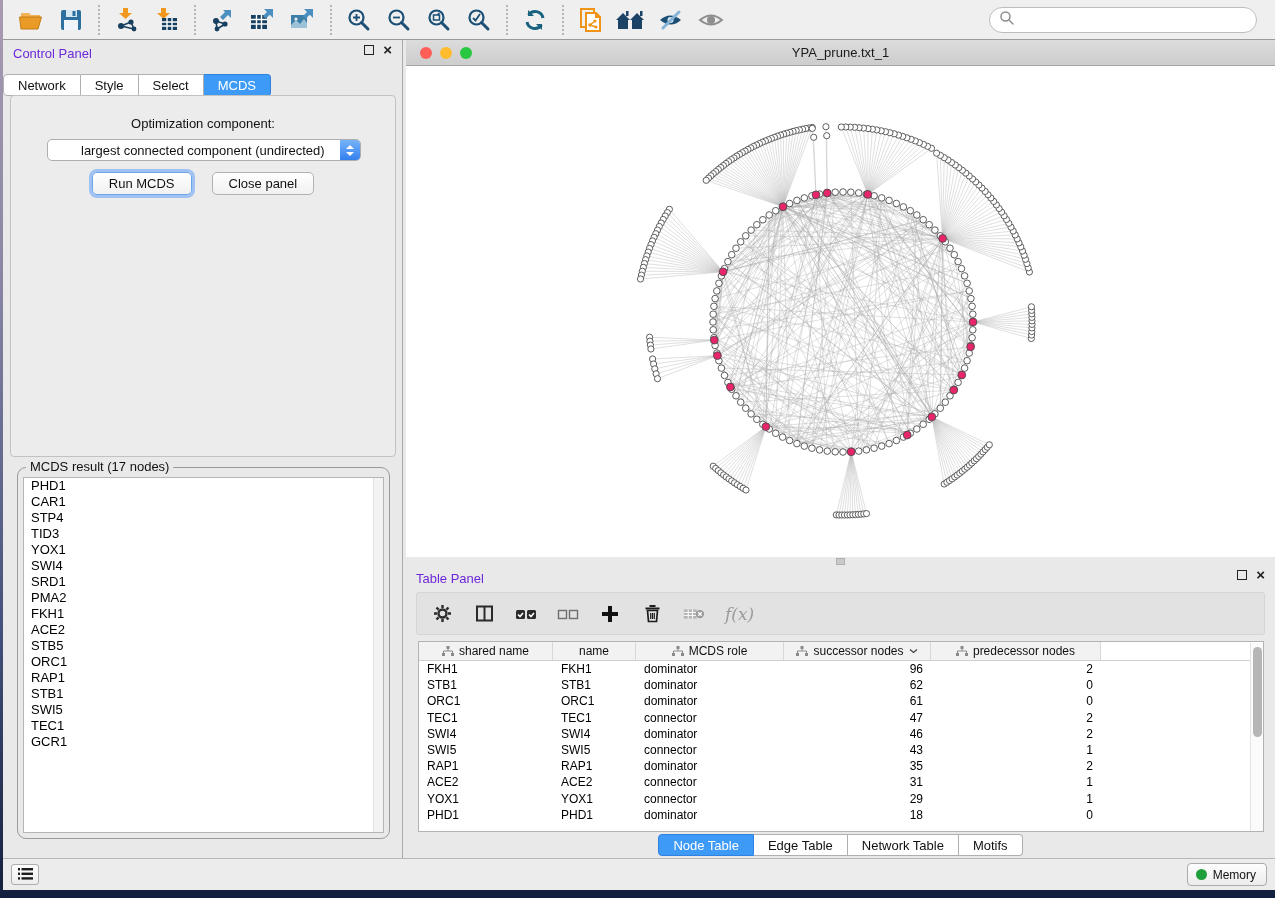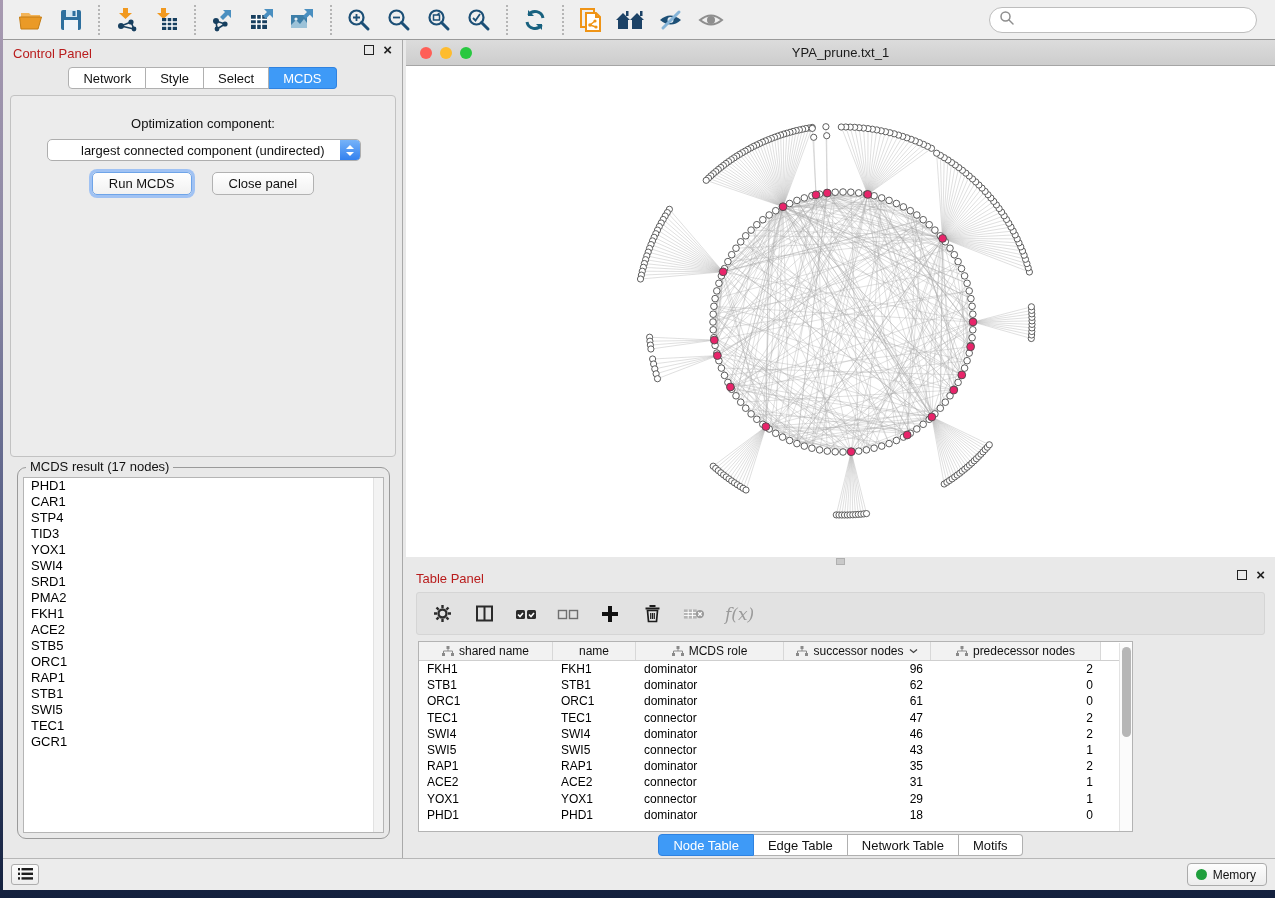--- a/index.html
+++ b/index.html
@@ -14,26 +14,26 @@
   .tb-btn { width:34px; height:32px; display:flex; align-items:center; justify-content:center; margin:0 3px; }
   .tb-sep { width:0; height:30px; border-left:2px dotted #b5b5b5; margin:0 7px; }
   .search-box { position:absolute; right:18px; top:7px; width:268px; height:26px; background:#fff;
     border:1px solid #bdbdbd; border-radius:13px; display:flex; align-items:center; padding-left:9px; }
   .search-box input { border:none; outline:none; flex:1; height:20px; font-size:13px; background:transparent; }
 
   
   .control-panel { position:absolute; left:0; top:40px; width:400px; height:818px; background:#e9e9e9;
     border-right:1px solid #a9a9a9; }
   .panel-head { position:relative; height:26px; display:flex; align-items:center; padding:0 10px; }
-  .panel-title { font-size:13px; color:#b91c1c; }
+  .panel-title { font-size:13px; color:#6d28d9; }
   .panel-head-icons { position:absolute; right:10px; top:5px; display:flex; gap:9px; align-items:center; }
   .float-glyph { width:10px; height:10px; border:1.6px solid #222; display:inline-block; }
   .close-glyph { font-size:15px; font-weight:bold; color:#222; line-height:10px; }
 
-  .seg-tabs { display:flex; justify-content:center; margin-top:1px; }
+  .seg-tabs { display:flex; margin-top:8px; }
   .seg-tab { height:22px; padding:0 14px; background:#fff; border:1px solid #b0b0b0; border-left:none;
     font-size:13px; display:flex; align-items:center; color:#111; }
   .seg-tab:first-child { border-left:1px solid #b0b0b0; border-radius:4px 0 0 4px; }
   .seg-tab:last-child { border-radius:0 4px 4px 0; }
   .seg-tab.active { background:#3e9af7; border-color:#2f82e0; color:#fff; }
 
   .mcds-panel { position:absolute; left:7px; top:55px; width:386px; height:362px;
     border:1px solid #c2c2c2; border-radius:4px; background:#ececec; }
   .crit-label { text-align:center; margin-top:20px; font-size:13px; color:#111; }
   .dropdown { position:absolute; left:36px; top:43px; width:314px; height:22px; background:#fff;
@@ -68,21 +68,21 @@
   .h-splitter { position:absolute; left:0; top:517px; width:100%; height:8px; }
   .h-handle { position:absolute; left:430px; top:1px; width:9px; height:7px; background:#c9c9c9; border:1px solid #b0b0b0; }
 
   
   .table-panel { position:absolute; left:0; top:525px; width:869px; height:293px; background:#e9e9e9; }
   .tp-toolbar { position:absolute; left:10px; top:27px; width:849px; height:43px; background:#e2e2e2;
     border:1px solid #d5d5d5; border-radius:3px; display:flex; align-items:center; padding-left:14px; gap:20px; }
   .tp-icon { display:flex; align-items:center; justify-content:center; width:22px; height:22px; }
   .fx { font-family:"DejaVu Serif", serif; font-style:italic; font-size:17px; color:#9a9a9a; }
 
-  .table-wrap { position:absolute; left:12px; top:76px; width:715px; height:191px; background:#fff;
+  .table-wrap { position:absolute; left:12px; top:76px; width:846px; height:191px; background:#fff;
     border:1px solid #b3b3b3; }
   .thead { display:flex; height:19px; border-bottom:1px solid #cfcfcf; }
   .th { background:#f2f2f2; border-right:1px solid #d8d8d8; display:flex; align-items:center;
     justify-content:center; gap:5px; font-size:12px; color:#111; }
   .trow { display:flex; height:16.2px; align-items:center; }
   .td { font-size:12px; color:#000; padding:0 8px; white-space:nowrap; overflow:hidden; }
   .tscroll { position:absolute; right:0; top:1px; width:13px; height:188px; background:#fbfbfb; border-left:1px solid #e3e3e3; }
   .tthumb { position:absolute; left:2px; top:4px; width:9px; height:90px; background:#b6b6b6; border-radius:5px; }
 
   .table-tabs { position:absolute; left:0; top:269px; width:100%; display:flex; justify-content:center; }

